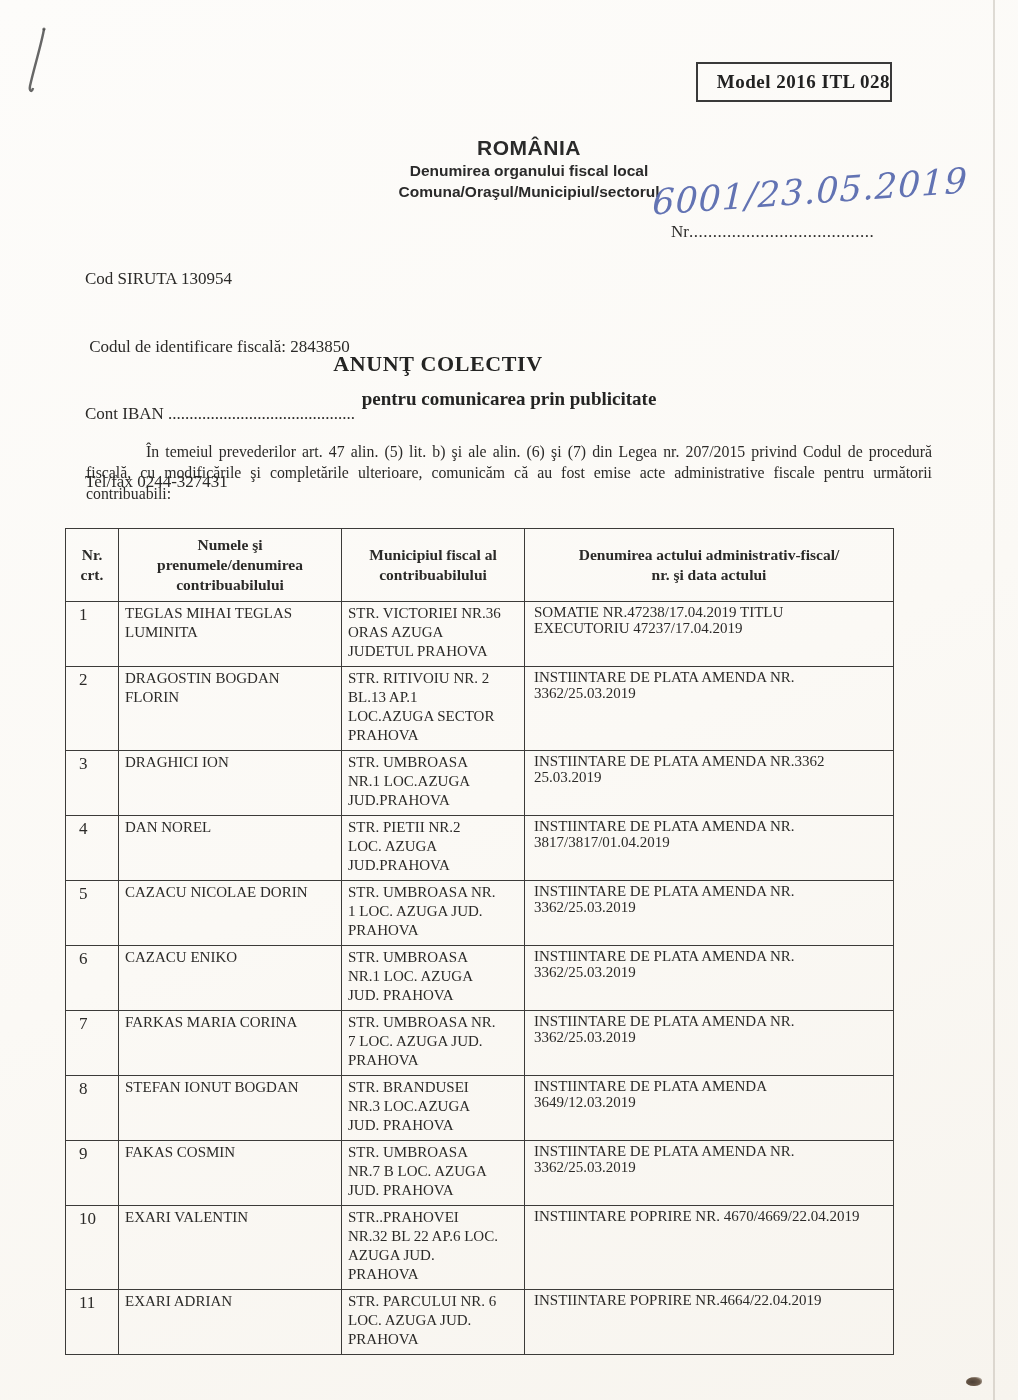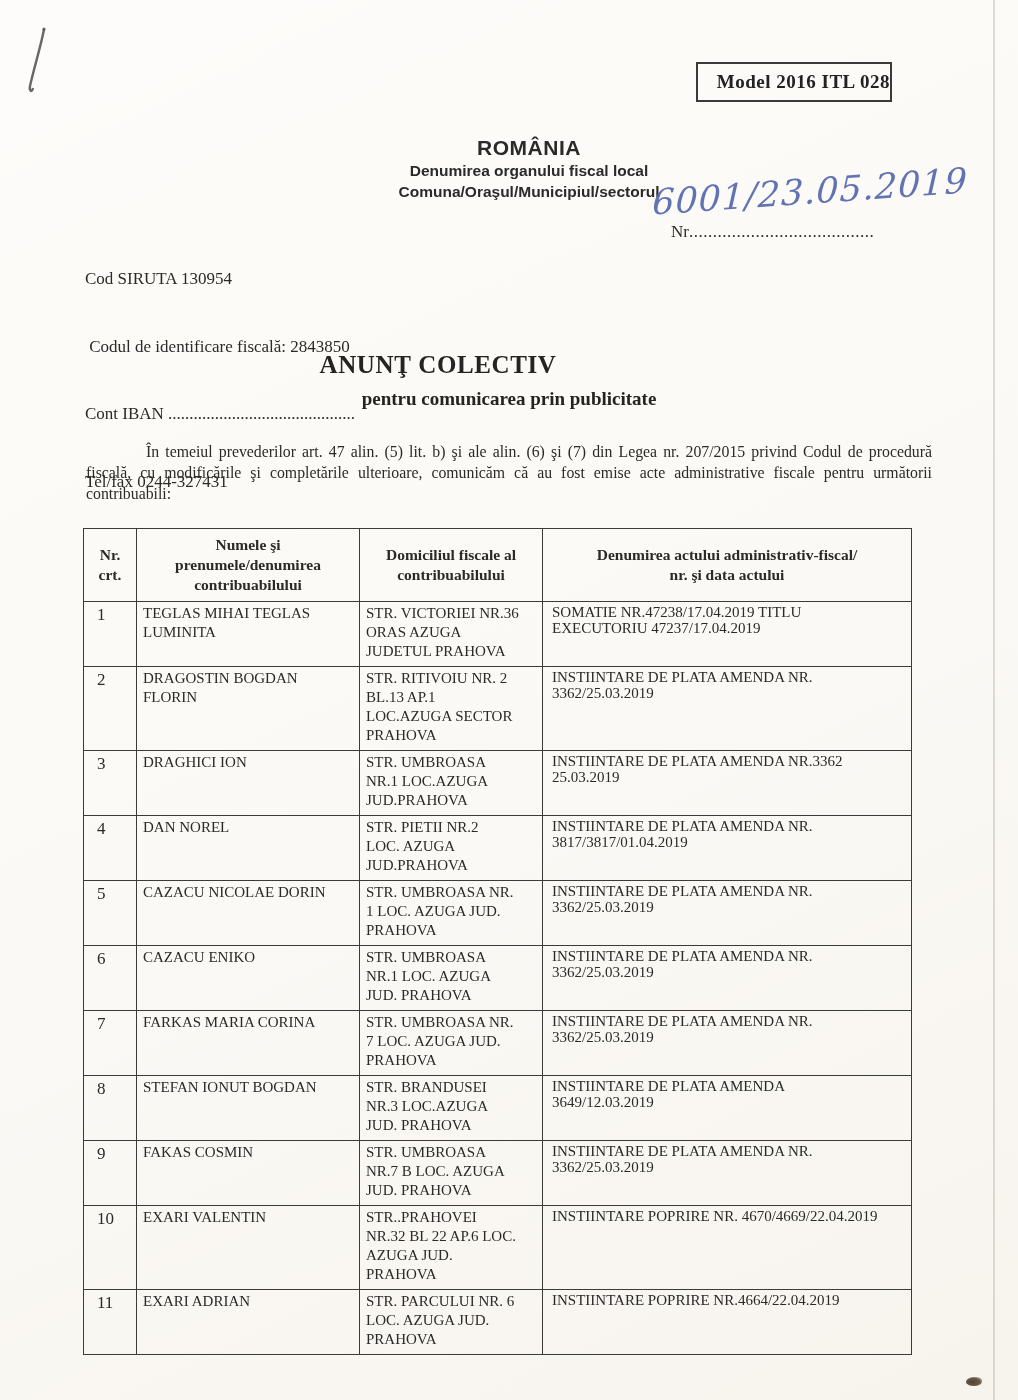--- a/index.html
+++ b/index.html
@@ -33,29 +33,29 @@
     font-family:"DejaVu Serif", serif;font-style:italic;
     font-size:35px;color:#5668ae;letter-spacing:1px;
     transform:rotate(-4deg) skewX(-6deg);opacity:.92;white-space:nowrap;
   }
   .nr-line{position:absolute;left:671px;top:222px;font-size:17px;color:#2e2d2b;white-space:nowrap;}
   .nr-line .dots{letter-spacing:.5px;}
 
   .issuer{position:absolute;left:85px;top:223px;font-size:17px;line-height:22.5px;color:#2b2a28;white-space:pre;}
 
   .doc-title{position:absolute;top:351px;left:0;width:876px;text-align:center;
-    font-size:25px;font-weight:bold;letter-spacing:.6px;color:#242423;}
+    font-size:22px;font-weight:bold;letter-spacing:.6px;color:#242423;}
   .doc-subtitle{position:absolute;top:388px;left:0;width:1018px;text-align:center;
     font-size:19px;font-weight:bold;color:#242423;}
 
   .intro{position:absolute;left:86px;top:442px;width:846px;
     font-size:15.8px;line-height:20.8px;text-align:justify;text-indent:60px;color:#2b2a28;}
 
   table.doc-table{
-    position:absolute;left:83px;top:528px;width:828px;
+    position:absolute;left:65px;top:528px;width:828px;
     border-collapse:collapse;table-layout:fixed;color:#2b2a28;border-radius:11px;
   }
   table.doc-table col.c1{width:53px;}
   table.doc-table col.c2{width:223px;}
   table.doc-table col.c3{width:183px;}
   table.doc-table col.c4{width:369px;}
   table.doc-table th, table.doc-table td{border:1.6px solid #3c3b39;}
   table.doc-table th{
     font-size:15.5px;font-weight:bold;line-height:20px;text-align:center;
     vertical-align:middle;padding:6px 4px;height:50px;white-space:pre-line;
@@ -109,21 +109,21 @@
         <col class="c3">
         <col class="c4">
       </colgroup>
     <thead>
       <tr>
         <th>Nr.
 crt.</th>
         <th>Numele şi
 prenumele/denumirea
 contribuabilului</th>
-        <th>Domiciliul fiscale al
+        <th>Municipiul fiscal al
 contribuabilului</th>
         <th>Denumirea actului administrativ-fiscal/
 nr. şi data actului</th>
       </tr>
     </thead>
     <tbody>
       <tr>
         <td class="nr">1</td>
         <td>TEGLAS MIHAI TEGLAS
 LUMINITA</td>

